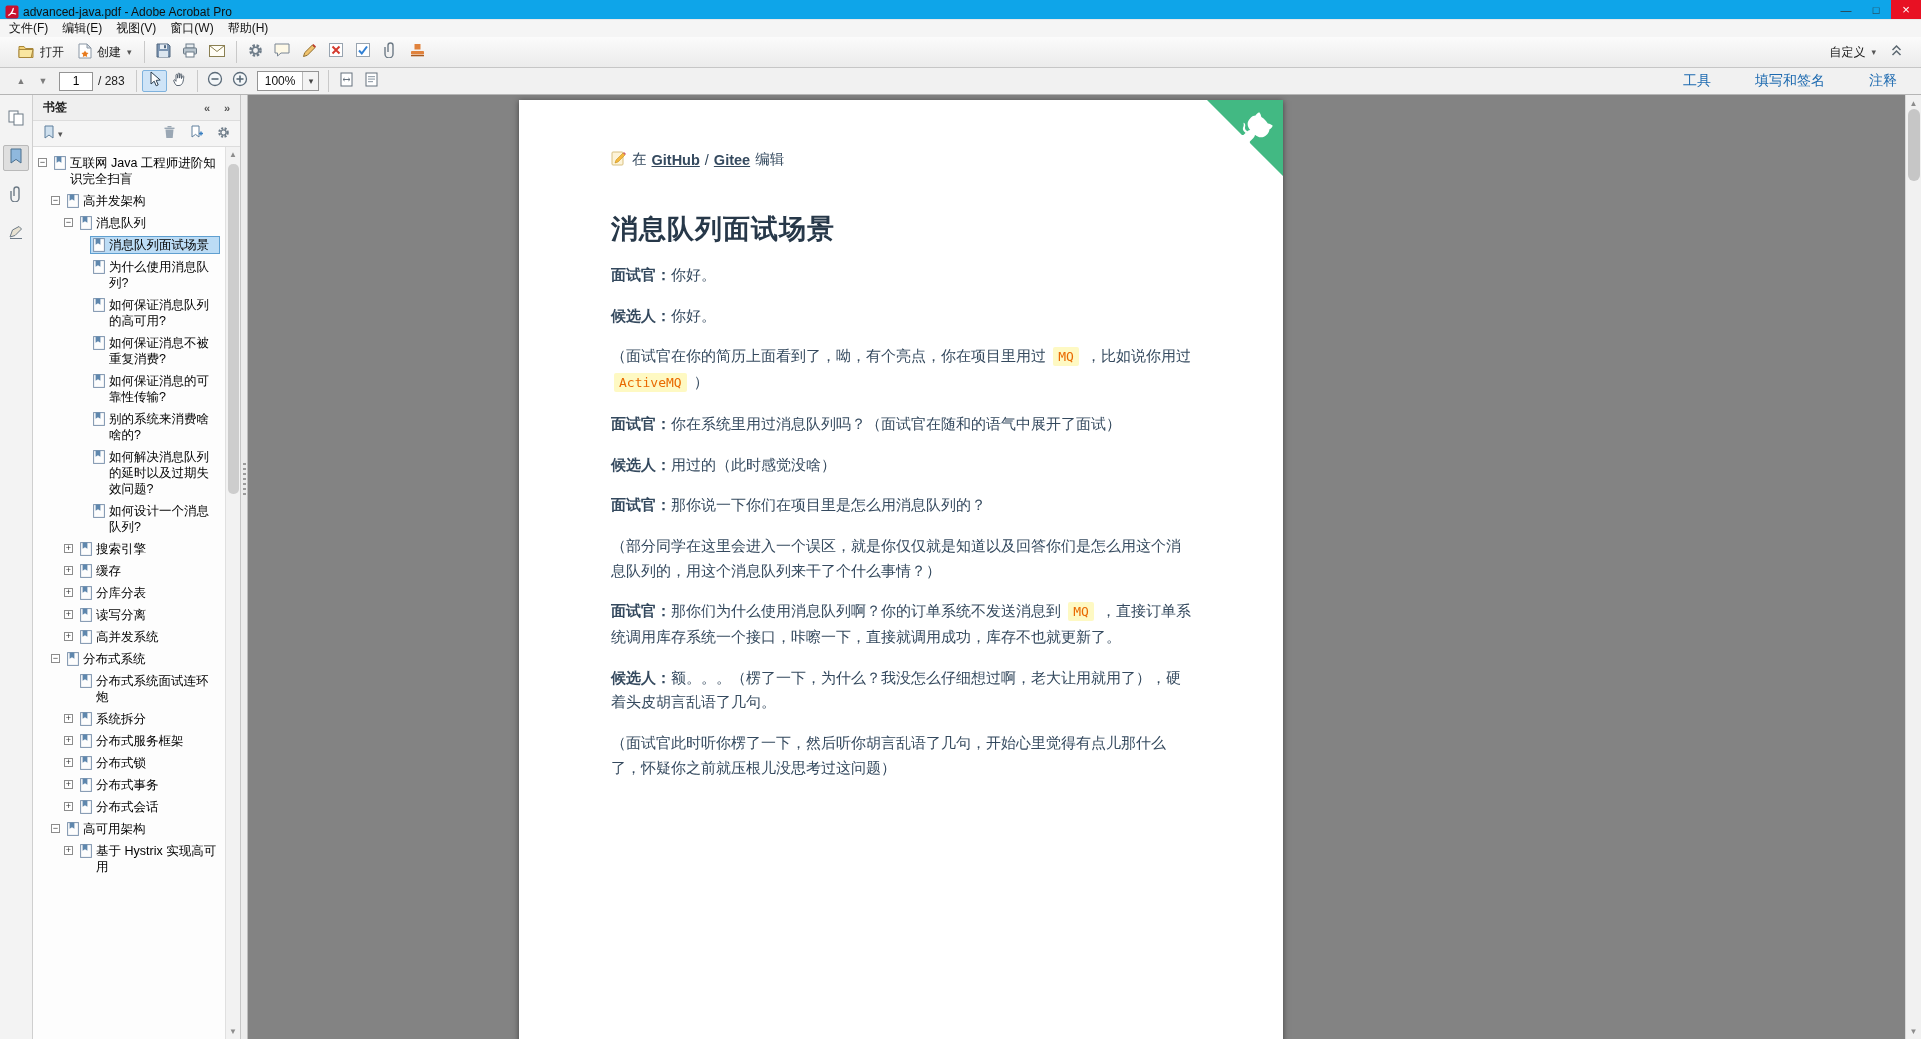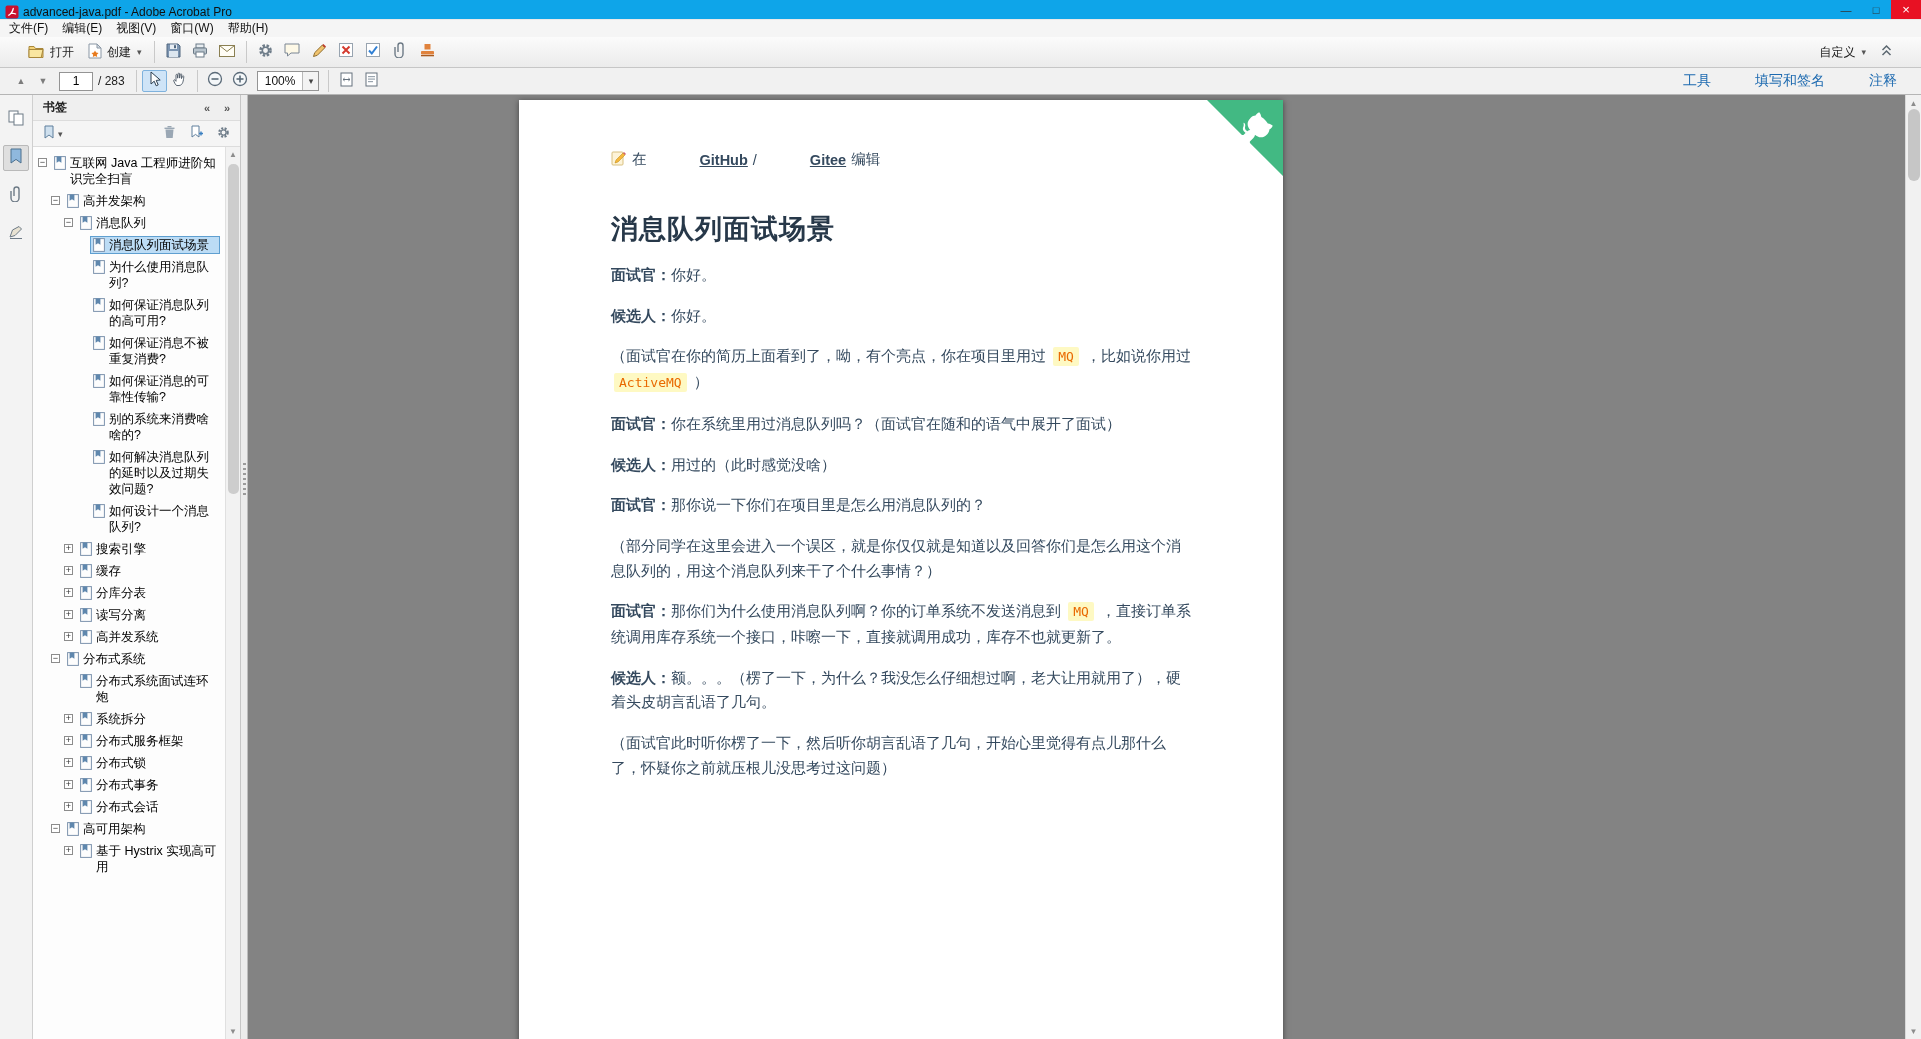--- a/index.html
+++ b/index.html
@@ -13,21 +13,21 @@
   .title-text { font-size:12px; color:#111; white-space:nowrap; }
   .win-controls { margin-left:auto; display:flex; height:100%; }
   .win-btn { width:30px; display:flex; align-items:center; justify-content:center; font-size:11px; color:#333; cursor:default; }
   .win-btn.close { background:#e81123; color:#fff; font-size:13px; }
 
   
   .menubar { height:17px; background:#f5f5f5; display:flex; font-size:12px; color:#111; flex:none; padding-left:2px; }
   .menu-item { padding:0 7px; white-space:nowrap; }
 
   
-  .toolbar { height:31px; background:linear-gradient(#fbfbfb,#ebebeb); border-bottom:1px solid #c6c6c6; display:flex; align-items:center; flex:none; padding:0 21px; }
+  .toolbar { height:31px; background:linear-gradient(#fbfbfb,#ebebeb); border-bottom:1px solid #c6c6c6; display:flex; align-items:center; flex:none; padding:0 11px; }
   .tb-btn { display:flex; align-items:center; gap:5px; padding:3px 7px; font-size:12px; color:#222; border-radius:2px; white-space:nowrap; }
   .tb-icon-btn { display:flex; align-items:center; justify-content:center; width:27px; height:24px; border-radius:2px; }
   .caret { font-size:9px; color:#555; margin-left:1px; }
   .tb-sep { width:1px; height:22px; background:#c9c9c9; margin:0 5px; flex:none; }
   .tb-spacer { flex:1; }
 
   
   .navbar { height:27px; background:#f1f1f1; border-bottom:1px solid #b5b5b5; display:flex; align-items:center; flex:none; padding:0 10px; }
   .nav-arrow { width:22px; height:20px; display:flex; align-items:center; justify-content:center; font-size:9px; color:#7c7c7c; }
   .page-input { width:34px; height:19px; border:1px solid #949494; background:#fff; font-size:12px; text-align:center; margin:0 5px; font-family:inherit; }
@@ -72,21 +72,21 @@
   
   .splitter { width:7px; background:#ececec; border-right:1px solid #bdbdbd; position:relative; flex:none; }
   .grip { position:absolute; top:368px; left:2px; width:3px; height:34px; background:repeating-linear-gradient(#9a9a9a 0 2px, transparent 2px 5px); }
 
   
   .doc-area { flex:1; background:#838383; position:relative; overflow:hidden; min-width:0; }
   .pdf-page { position:absolute; left:271px; top:5px; width:764px; height:1250px; background:#fff; box-shadow:0 1px 6px rgba(0,0,0,0.5); padding:0 92px; }
   .github-corner { position:absolute; top:0; right:0; }
 
   .edit-line { padding-top:50px; display:flex; align-items:center; gap:5px; font-size:14.5px; color:#34495e; }
-  .edit-link { color:#34495e; font-weight:bold; text-decoration:underline; cursor:pointer;margin-left:48px; }
+  .edit-link { color:#34495e; font-weight:bold; text-decoration:underline; cursor:pointer; }
   .doc-title { margin-top:42px; font-size:27px; font-weight:bold; color:#273849; letter-spacing:1px; }
   .paragraphs p { margin-top:16px; font-size:15px; line-height:24.7px; color:#34495e; }
   .paragraphs strong { font-weight:bold; }
   .paragraphs code { font-family:"DejaVu Sans Mono","Liberation Mono",monospace; font-size:13px; color:#e96900; background:#fef9c3; padding:2px 5px; border-radius:2px; margin:0 3px; white-space:nowrap; }
 
   
   .doc-scrollbar { position:absolute; right:0; top:0; bottom:0; width:16px; background:#f1f1f1; border-left:1px solid #d9d9d9; }
   .doc-scroll-up { height:16px; display:flex; align-items:center; justify-content:center; color:#8c8c8c; font-size:8px; }
   .doc-scroll-down { position:absolute; bottom:0; left:0; right:0; height:16px; display:flex; align-items:center; justify-content:center; color:#8c8c8c; font-size:8px; }
   .doc-thumb { position:absolute; top:14px; left:2px; width:12px; height:72px; background:#c6c6c6; border-radius:6px; }

